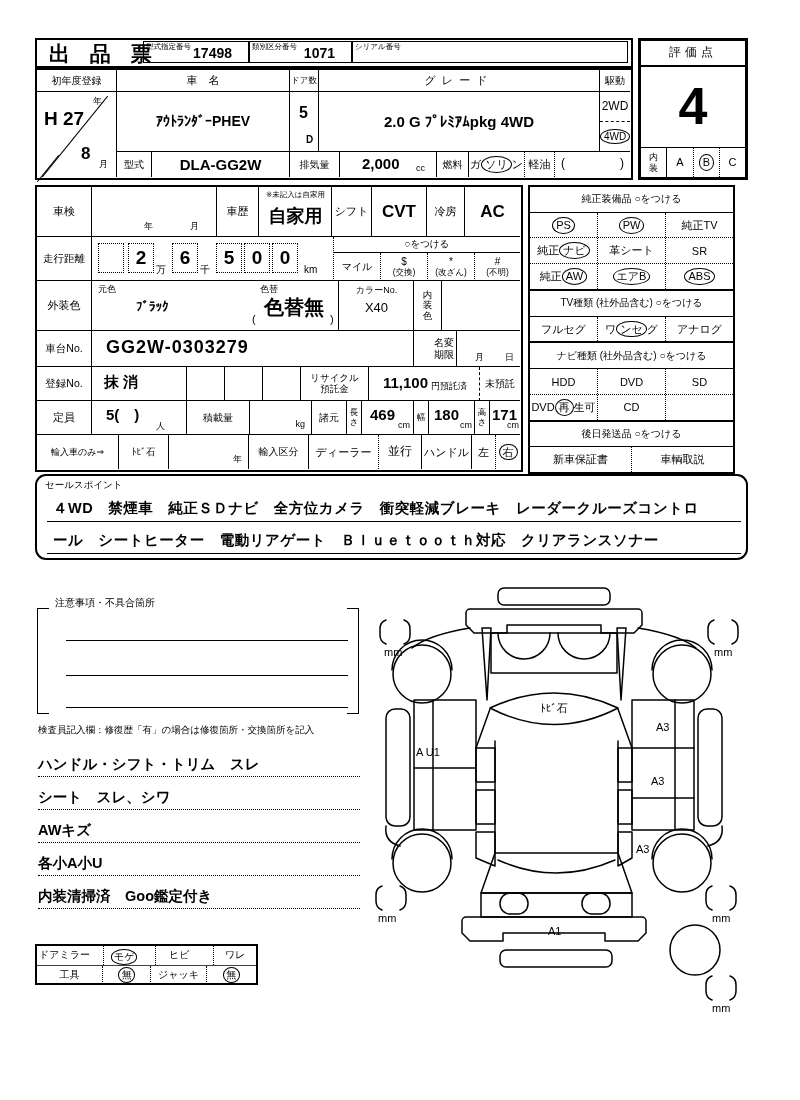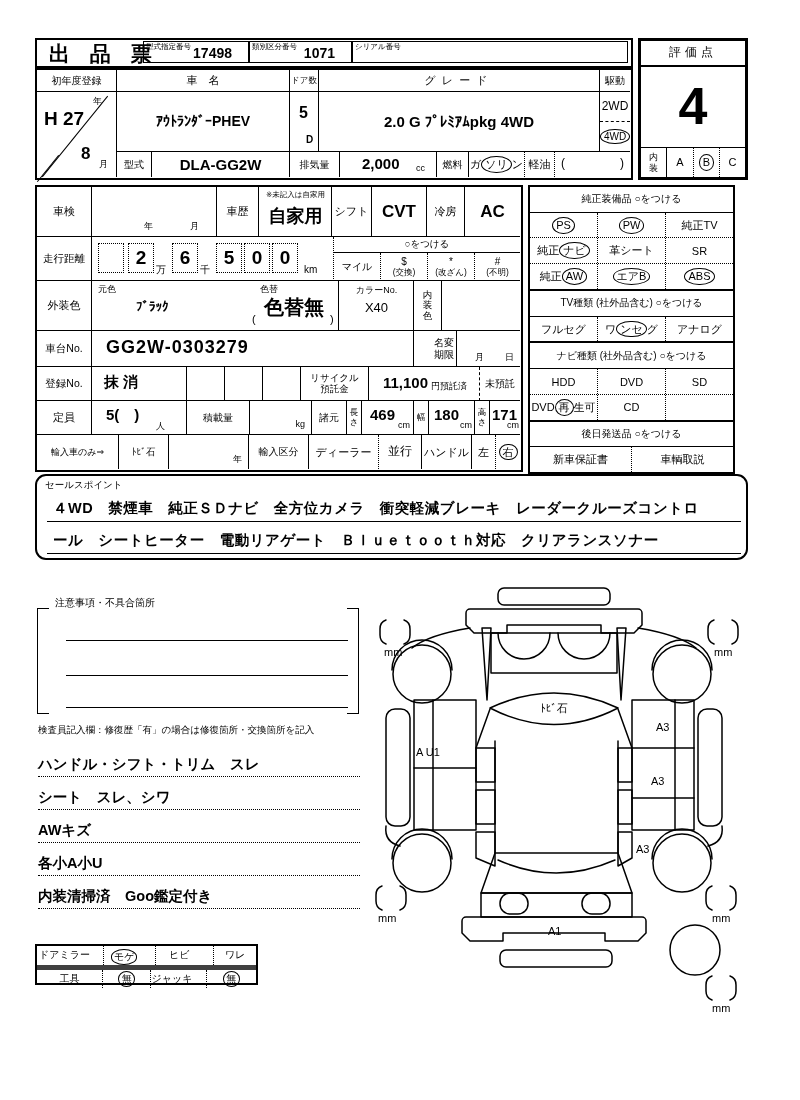--- a/index.html
+++ b/index.html
@@ -399,42 +399,42 @@
   <div class="noteline" style="left:66px;top:691px;"></div>
 
   <div class="abs" style="left:38px;top:724px;font-size:9.5px;">検査員記入欄：修復歴「有」の場合は修復箇所・交換箇所を記入</div>
   <div class="insline" style="left:38px;top:742px;">ハンドル・シフト・トリム　スレ</div>
   <div class="insline" style="left:38px;top:775px;">シート　スレ、シワ</div>
   <div class="insline" style="left:38px;top:808px;">AWキズ</div>
   <div class="insline" style="left:38px;top:841px;">各小A小U</div>
   <div class="insline" style="left:38px;top:874px;">内装清掃済　Goo鑑定付き</div>
 
   <div class="abs" style="left:35px;top:944px;width:223px;height:41px;border:2px solid #000;">
-    <div style="display:flex;height:18.5px;border-bottom:5px solid #404040;font-size:10px;gap:11px;">
+    <div style="display:flex;height:18.5px;border-bottom:1px solid #404040;font-size:10px;gap:11px;">
       <div class="cell" style="width:66px;display:flex;align-items:center;justify-content:center;">
           <span>ドアミラー</span>
         </div>
       <div style="width:48px;display:flex;align-items:flex-end;justify-content:center;border-left:1px dotted #000;">
           <span style="padding:0 2px;" class="mk">モゲ</span>
         </div>
       <div style="width:55px;display:flex;align-items:center;justify-content:center;border-left:1px dotted #000;">
           <span>ヒビ</span>
         </div>
       <div style="width:50px;display:flex;align-items:center;justify-content:center;border-left:1px dotted #000;">
           <span>ワレ</span>
         </div>
     </div>
     <div style="display:flex;height:18.5px;font-size:10px;">
       <div style="width:66px;display:flex;align-items:center;justify-content:center;">
           <span>工具</span>
         </div>
       <div style="width:48px;display:flex;align-items:center;justify-content:center;border-left:1px dotted #000;">
           <span style="padding:0 2.5px;" class="mk">無</span>
         </div>
-      <div style="width:55px;display:flex;align-items:center;border-left:1px dotted #000;">
+      <div style="width:55px;display:flex;align-items:center;justify-content:center;border-left:1px dotted #000;">
           <span>ジャッキ</span>
         </div>
       <div style="width:50px;display:flex;align-items:center;justify-content:center;border-left:1px dotted #000;">
           <span style="padding:0 2.5px;" class="mk">無</span>
         </div>
     </div>
   </div>
 
   <svg class="abs" style="left:370px;top:578px;" width="390" height="474" viewBox="0 0 390 474">
     <g fill="none" stroke="#000" stroke-width="1.5" stroke-linejoin="round" stroke-linecap="round">

